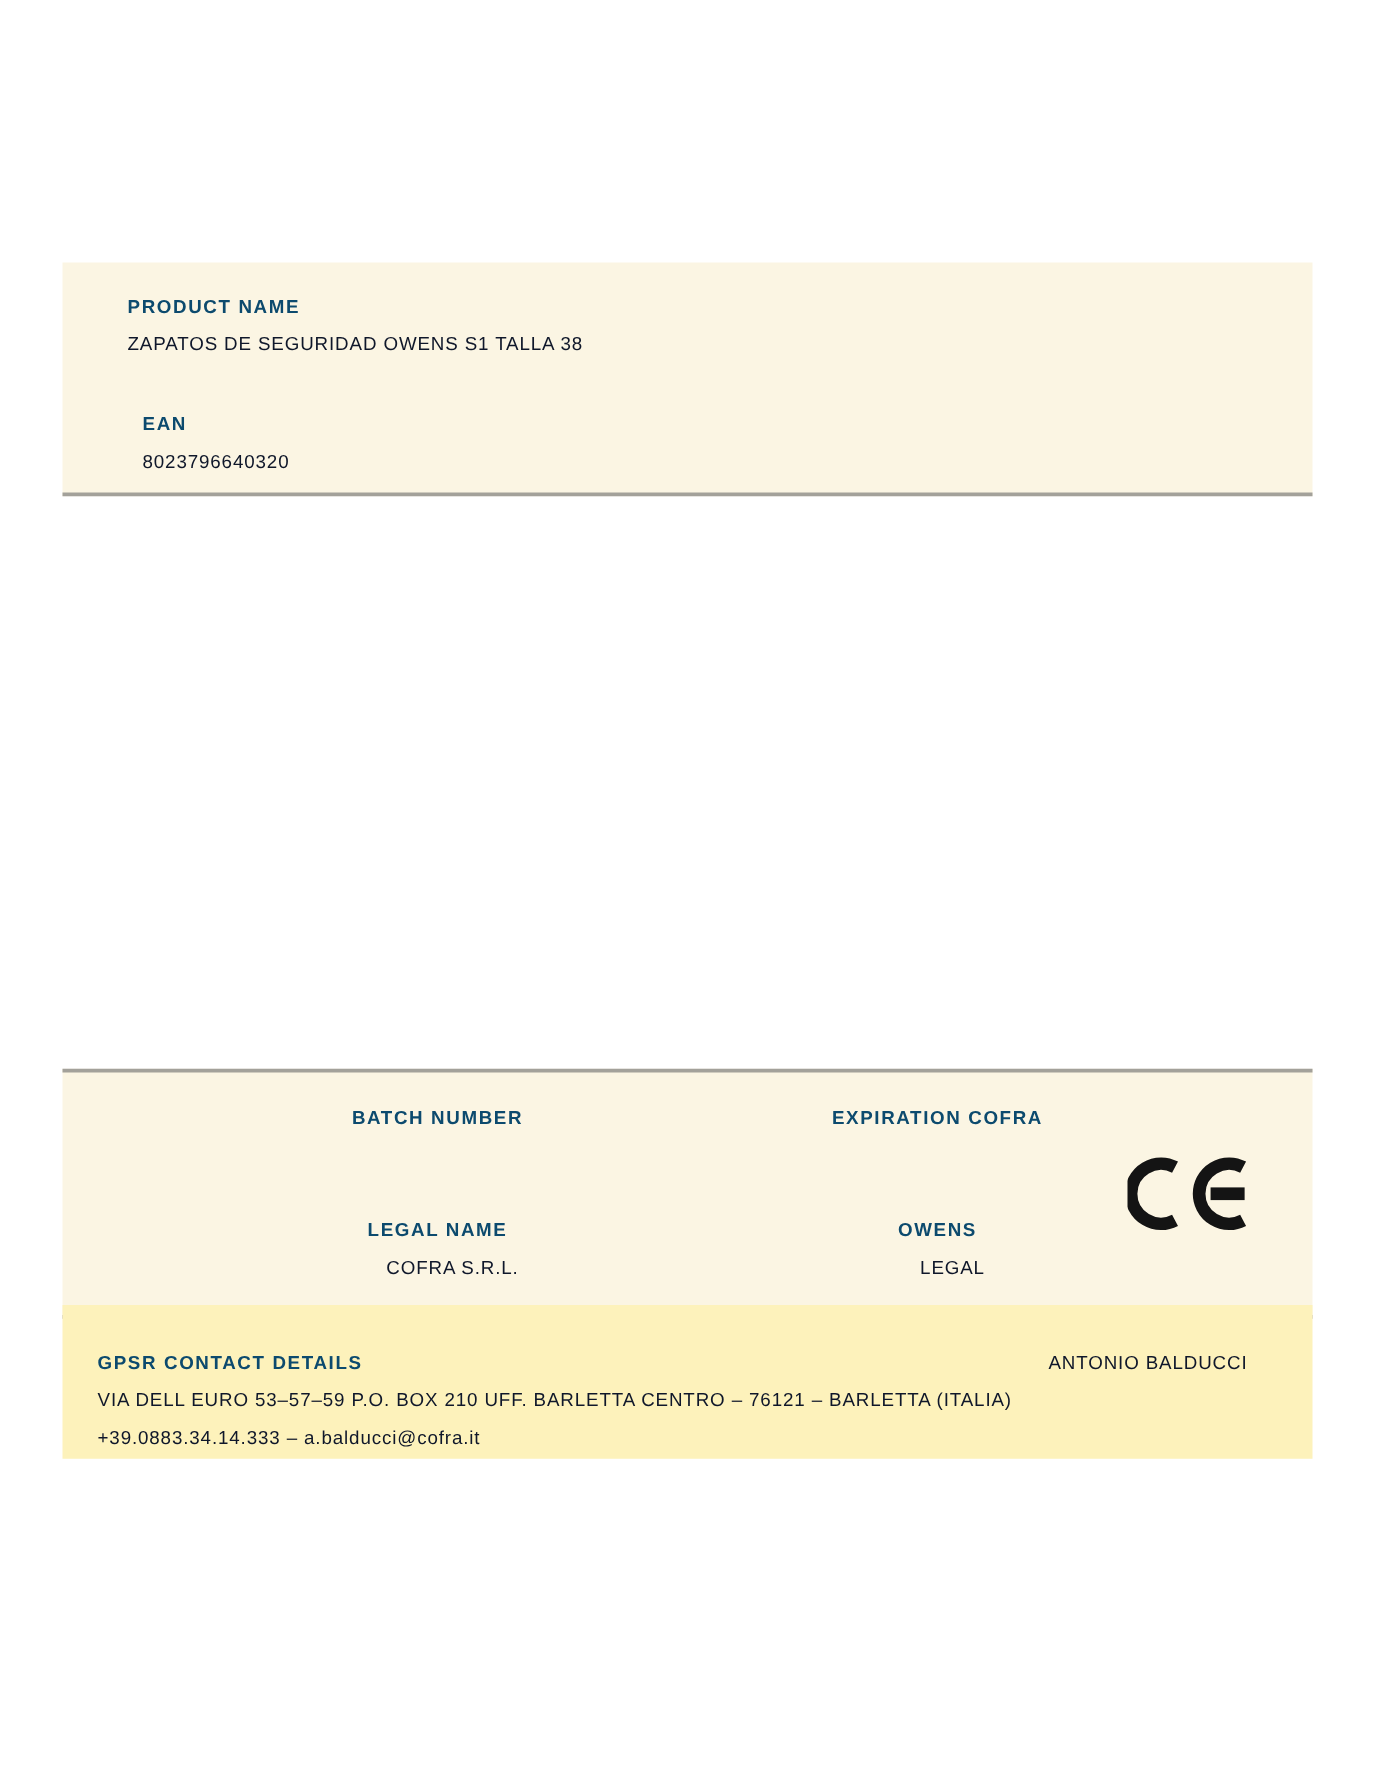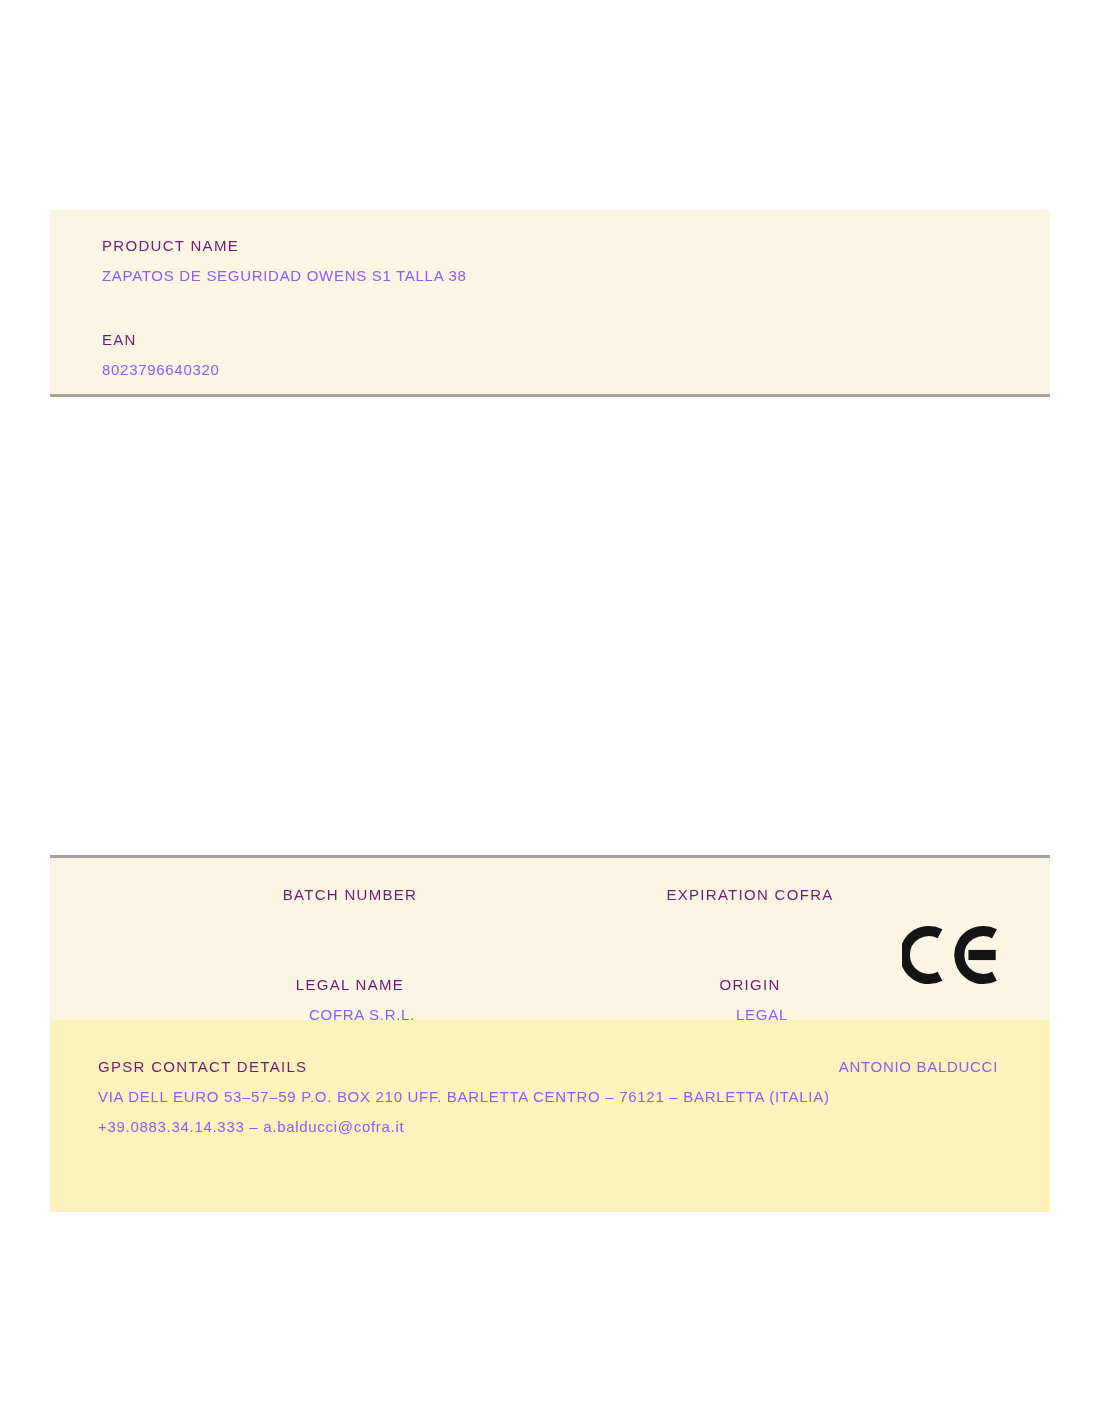--- a/index.html
+++ b/index.html
@@ -18,49 +18,49 @@
     background: #fbf5e3;
   }
 
   
   .card-product {
     top: 210px; height: 187px;
     border-bottom: 3px solid #a3a19a;
     padding: 27px 0 0 52px;
   }
   .label {
-    font-size: 15px; font-weight: 400;
-    color: #701a75; letter-spacing: 1.3px;
+    font-size: 15px; font-weight: 700;
+    color: #0c4a6e; letter-spacing: 1.3px;
   }
   .value {
     font-size: 15px; font-weight: 400;
-    color: #8b5cf6; letter-spacing: 0.7px;
+    color: #0f172a; letter-spacing: 0.7px;
   }
   .card-product .value { margin-top: 13px; }
-  .card-product .field-ean { margin-top: 47px; }
+  .card-product .field-ean { margin-top: 47px; margin-left: 12px; }
 
   
   .card-details {
     top: 855px; height: 200px;
     border-top: 3px solid #a3a19a;
     border-bottom: 3px solid #a3a19a;
   }
   .col { position: absolute; top: 0; height: 100%; text-align: center; }
   .col-left  { left: 0;     width: 600px; }
   .col-right { left: 600px; width: 200px; }
   .row-top    { position: absolute; top: 28px;  left: 0; width: 100%; }
   .row-midlbl { position: absolute; top: 118px; left: 0; width: 100%; }
   .row-midval { position: absolute; top: 148px; left: 0; width: 100%; margin-left: 12px; }
   .ce-wrap { position: absolute; left: 852px; top: 66px; width: 96px; height: 62px; }
 
   
   .card-contact {
-    top: 1020px; height: 192px;
+    top: 1044px; height: 123px;
     background: #fdf2bb;
-    padding: 38px 52px 0 48px;
+    padding: 38px 52px 0 28px;
   }
   .contact-row1 {
     display: flex; justify-content: space-between; align-items: baseline;
     margin-bottom: 13px;
   }
   .contact-line { text-align: left; margin-bottom: 13px; }
 </style>
 </head>
 <body>
 
@@ -78,21 +78,21 @@
   </section>
 
   <section class="card card-details">
     <div class="col col-left">
       <div class="label row-midlbl">LEGAL NAME</div>
       <div class="label row-top">BATCH NUMBER</div>
       <div class="value row-midval">COFRA S.R.L.</div>
     </div>
     <div class="col col-right">
       <div class="label row-top">EXPIRATION COFRA</div>
-      <div class="label row-midlbl">ORIGIN</div>
+      <div class="label row-midlbl">OWENS</div>
       <div class="value row-midval">LEGAL</div>
     </div>
     <div class="ce-wrap">
       <svg viewBox="0 0 104 66" width="96" height="62" aria-hidden="true">
         <g fill="none" stroke="#141414" stroke-width="11">
           <path d="M41.2 10 A26 26 0 1 0 41.2 56"></path>
           <path d="M100.2 10 A26 26 0 1 0 100.2 56"></path>
         </g>
         <rect x="72" y="27.5" width="29.5" height="11" fill="#141414"></rect>
       </svg>

